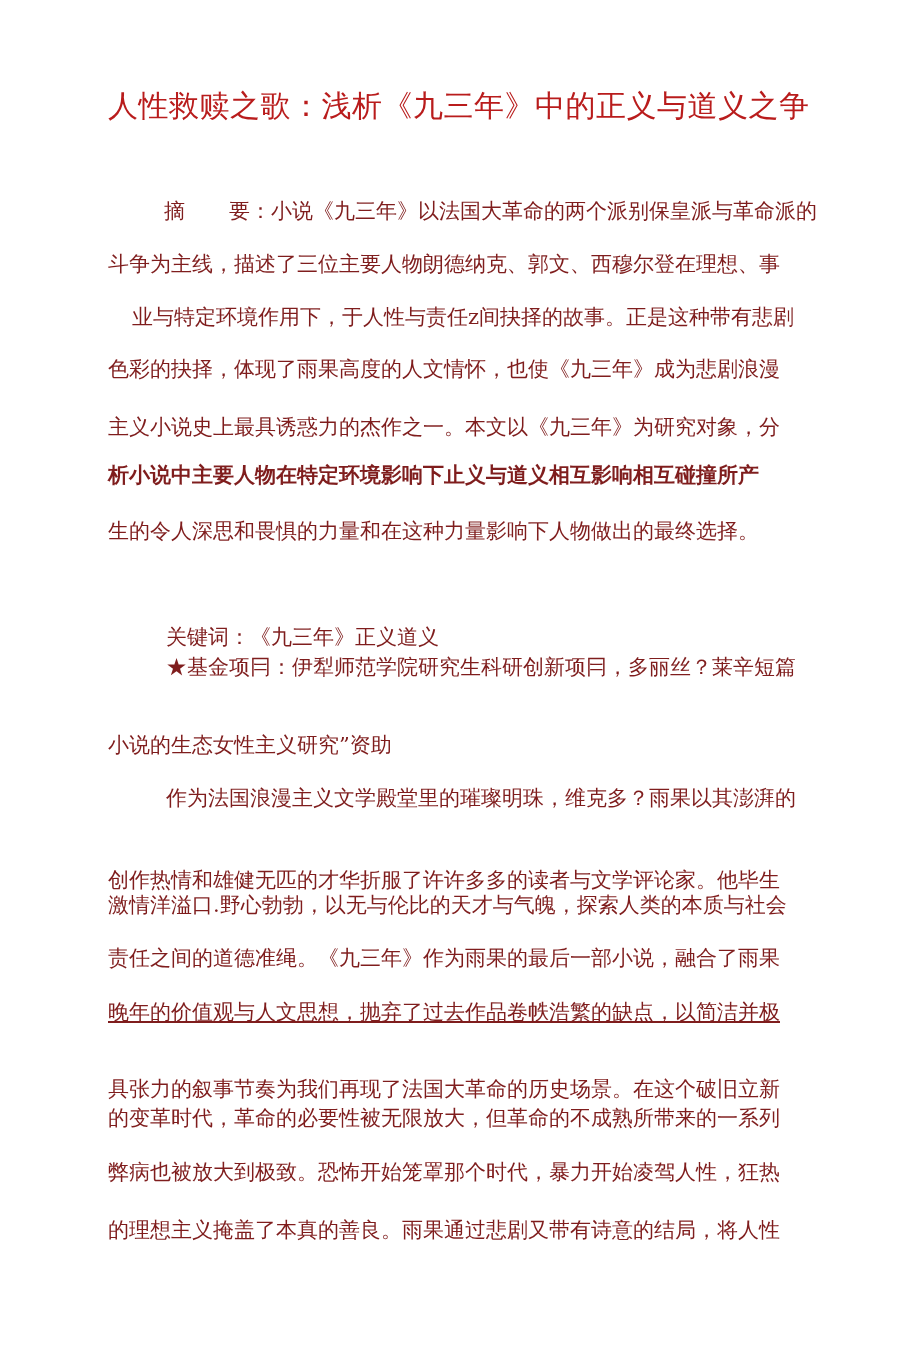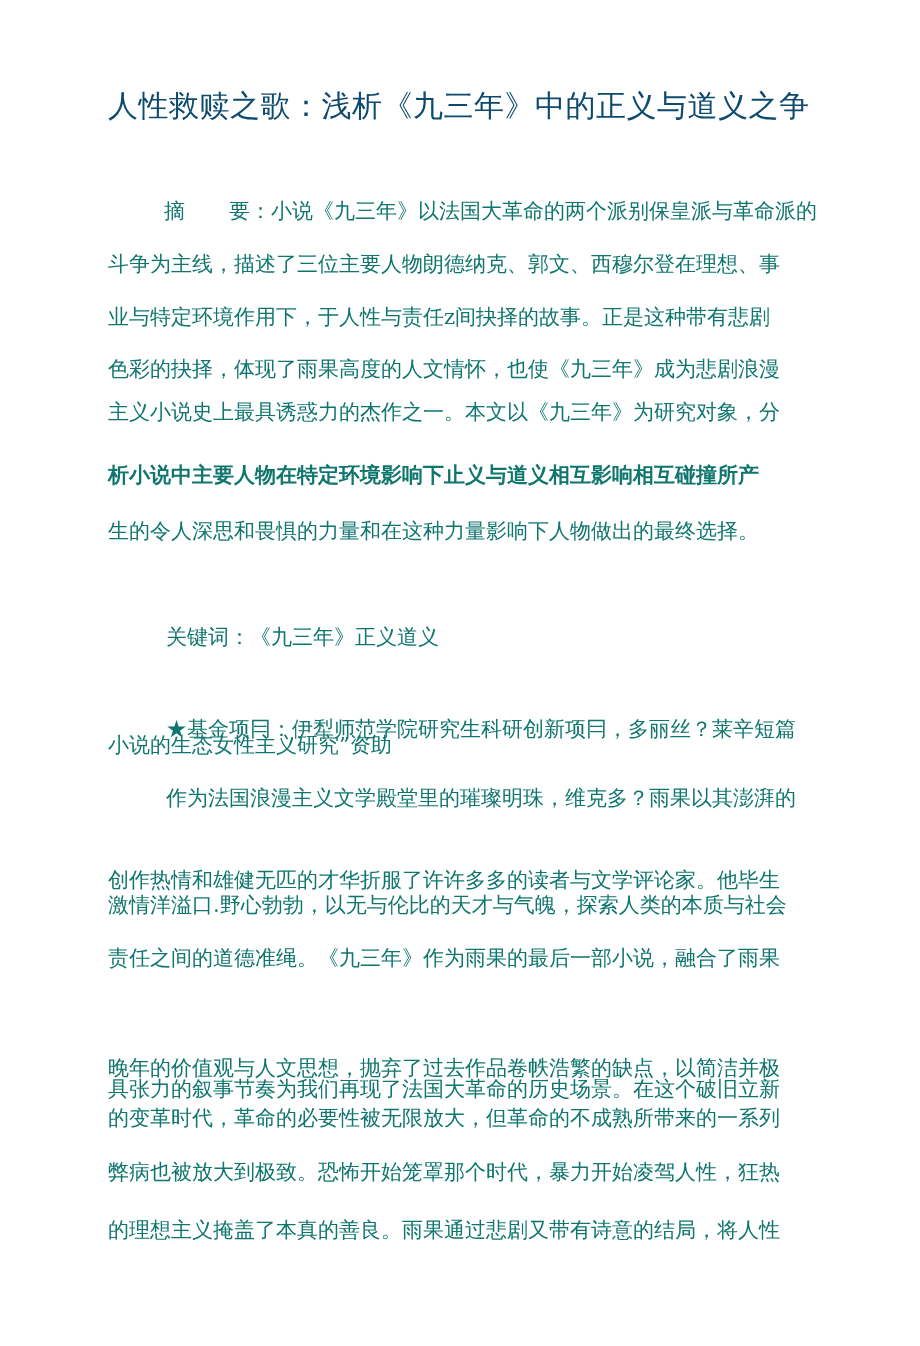--- a/index.html
+++ b/index.html
@@ -1,47 +1,47 @@
 <!DOCTYPE html>
 <html><head>
 <meta charset="utf-8">
 <style>
   html, body { margin: 0; padding: 0; background: #ffffff; }
   body { width: 920px; height: 1346px; position: relative; overflow: hidden;
          font-family: "DejaVu Serif", "Liberation Serif", serif; color: #111; }
   .title { position: absolute; left: 108px; top: 86px; font-size: 30px; line-height: 40px;
-           font-family: "DejaVu Sans", "Liberation Sans", sans-serif; color: #0c4a6e; white-space: nowrap; letter-spacing: 0.5px; }
-  .line { position: absolute; left: 108px; font-size: 21px; line-height: 30px; white-space: nowrap; color: #0f766e; }
+           font-family: "DejaVu Sans", "Liberation Sans", sans-serif; color: #b91c1c; white-space: nowrap; letter-spacing: 0.5px; }
+  .line { position: absolute; left: 108px; font-size: 21px; line-height: 30px; white-space: nowrap; color: #7f1d1d; }
   .indent { left: 154px; margin-left: 12px; }
   .indent-abs { left: 164px; }
   .label-gap { display: inline-block; width: 44px; }
 </style>
 </head>
 <body>
 
 <div>
   <div class="title">人性救赎之歌：浅析《九三年》中的正义与道义之争</div>
 
   <div class="line indent-abs" style="top:196px;">
     <span>摘</span><span class="label-gap"></span><span>要：</span><span>小说《九三年》以法国大革命的两个派别保皇派与革命派的</span>
   </div>
   <div class="line" style="top:249px;text-align:center;">斗争为主线，描述了三位主要人物朗德纳克、郭文、西穆尔登在理想、事</div>
-  <div class="line" style="top:302px;">业与特定环境作用下，于人性与责任z间抉择的故事。正是这种带有悲剧</div>
+  <div class="line" style="top:302px;margin-left:24px;">业与特定环境作用下，于人性与责任z间抉择的故事。正是这种带有悲剧</div>
   <div class="line" style="top:354px;">色彩的抉择，体现了雨果高度的人文情怀，也使《九三年》成为悲剧浪漫</div>
-  <div class="line" style="top:397px;font-family:Liberation Serif, serif;">主义小说史上最具诱惑力的杰作之一。本文以《九三年》为研究对象，分</div>
+  <div class="line" style="top:412px;font-family:Liberation Serif, serif;">主义小说史上最具诱惑力的杰作之一。本文以《九三年》为研究对象，分</div>
   <div class="line" style="top:460px;font-weight:bold;">析小说中主要人物在特定环境影响下止义与道义相互影响相互碰撞所产</div>
   <div class="line" style="top:516px;font-family:Liberation Serif, serif;">生的令人深思和畏惧的力量和在这种力量影响下人物做出的最终选择。</div>
 
   <div class="line indent" style="top:622px;">关键词：《九三年》正义道义</div>
 
-  <div class="line indent" style="top:714px;">★基金项冃：伊犁师范学院研究生科研创新项冃，多丽丝？莱辛短篇</div>
+  <div class="line indent" style="top:652px;">★基金项冃：伊犁师范学院研究生科研创新项冃，多丽丝？莱辛短篇</div>
   <div class="line" style="top:730px;">小说的生态女性主义研究”资助</div>
 
   <div class="line indent" style="top:783px;">作为法国浪漫主义文学殿堂里的璀璨明珠，维克多？雨果以其澎湃的</div>
   <div class="line" style="top:837px;margin-top:28px;">创作热情和雄健无匹的才华折服了许许多多的读者与文学评论家。他毕生</div>
   <div class="line" style="top:890px;">激情洋溢口.野心勃勃，以无与伦比的天才与气魄，探索人类的本质与社会</div>
   <div class="line" style="top:943px;">责任之间的道德准绳。《九三年》作为雨果的最后一部小说，融合了雨果</div>
-  <div class="line" style="top:1053px;">晚年的价值观与人文思想，抛弃了过去作品卷帙浩繁的缺点，以简洁并极</div>
+  <div class="line" style="top:997px;text-decoration:underline;">晚年的价值观与人文思想，抛弃了过去作品卷帙浩繁的缺点，以简洁并极</div>
   <div class="line" style="top:1050px;margin-top:24px;">具张力的叙事节奏为我们再现了法国大革命的历史场景。在这个破旧立新</div>
   <div class="line" style="top:1103px;">的变革时代，革命的必要性被无限放大，但革命的不成熟所带来的一系列</div>
   <div class="line" style="top:1157px;">弊病也被放大到极致。恐怖开始笼罩那个时代，暴力开始凌驾人性，狂热</div>
   <div class="line" style="top:1215px;">的理想主义掩盖了本真的善良。雨果通过悲剧又带有诗意的结局，将人性</div>
 </div>
 
 </body></html>

